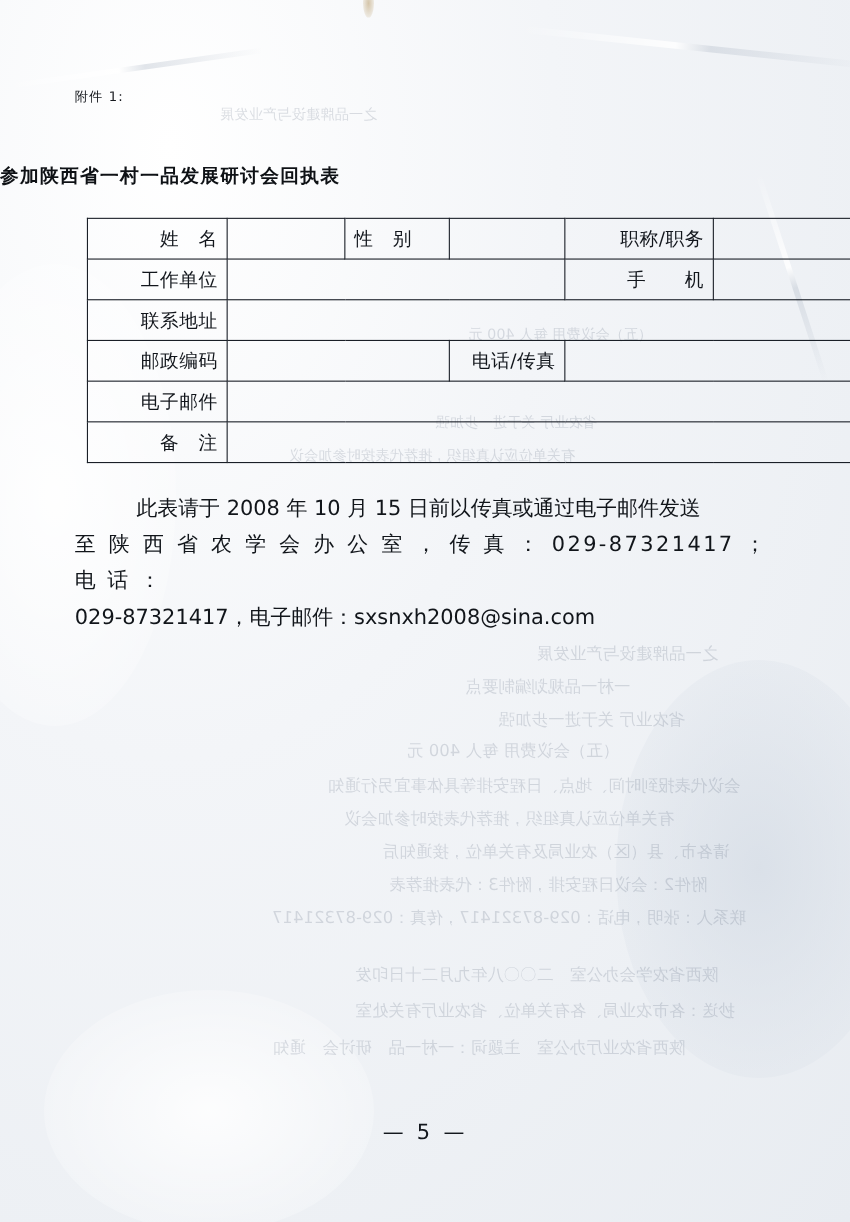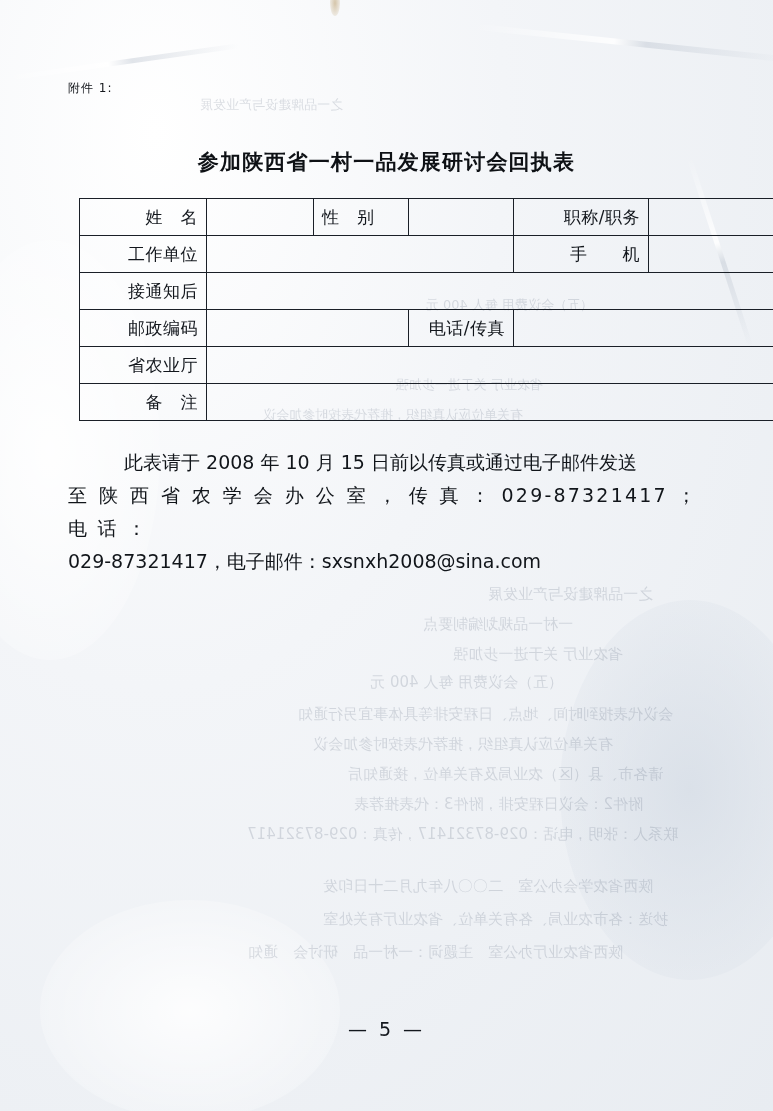--- a/index.html
+++ b/index.html
@@ -59,22 +59,21 @@
     font-size: 12px;
     font-family: "DejaVu Sans", sans-serif;
     letter-spacing: 1px;
     color: #15181d;
   }
   .doc-title {
     position: absolute;
     left: 0;
     top: 148px;
     width: 773px;
-    text-align: center;
-    font-size: 21px;
+    font-size: 17px;
     font-weight: bold;
     letter-spacing: 1.2px;
     color: #0e1115;
   }
 
   
   table.receipt {
     position: absolute;
     left: 79px;
     top: 198px;
@@ -190,31 +189,31 @@
         <td class="lbl" style="width:118px;">职称/职务</td>
         <td class="val" style="width:116px;"></td>
       </tr>
       <tr>
         <td class="lbl">工作单位</td>
         <td class="val" colspan="3"></td>
         <td class="lbl">手　　机</td>
         <td class="val"></td>
       </tr>
       <tr>
-        <td class="lbl">接通知后</td>
+        <td class="lbl">联系地址</td>
         <td class="val" colspan="5"></td>
       </tr>
       <tr>
         <td class="lbl">邮政编码</td>
         <td class="val" colspan="2"></td>
         <td class="lbl" style="padding-left:18px;">电话/传真</td>
         <td class="val" colspan="2"></td>
       </tr>
       <tr>
-        <td class="lbl">省农业厅</td>
+        <td class="lbl">电子邮件</td>
         <td class="val" colspan="5"></td>
       </tr>
       <tr>
         <td class="lbl">备　注</td>
         <td class="val" colspan="5"></td>
       </tr>
     </tbody>
       </table>
 
     <div class="note">

